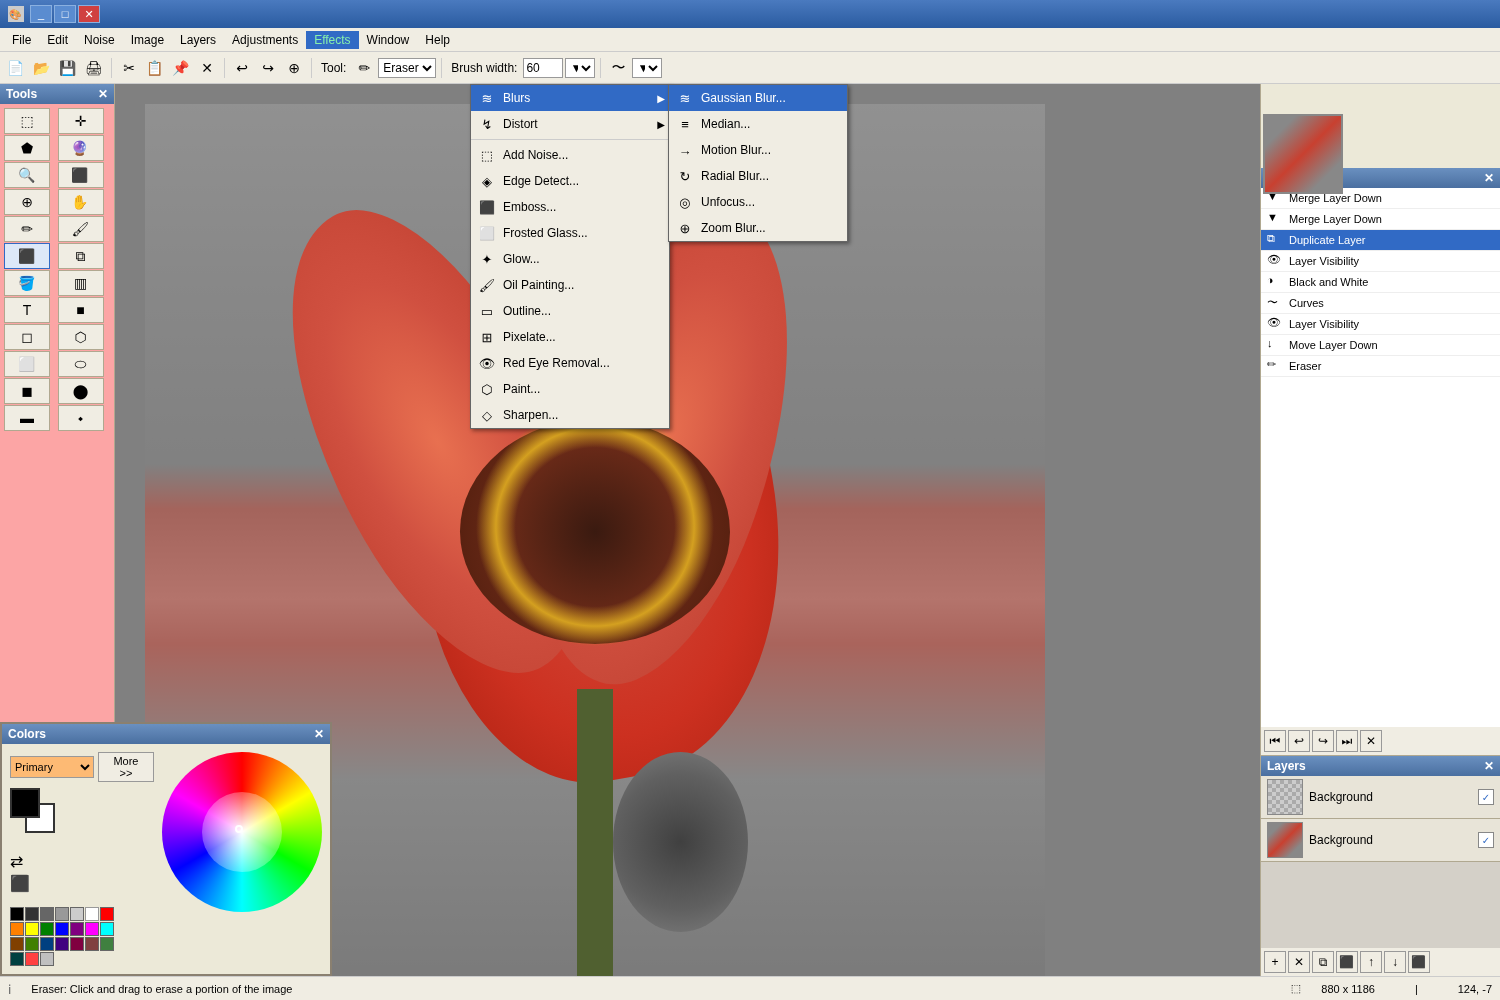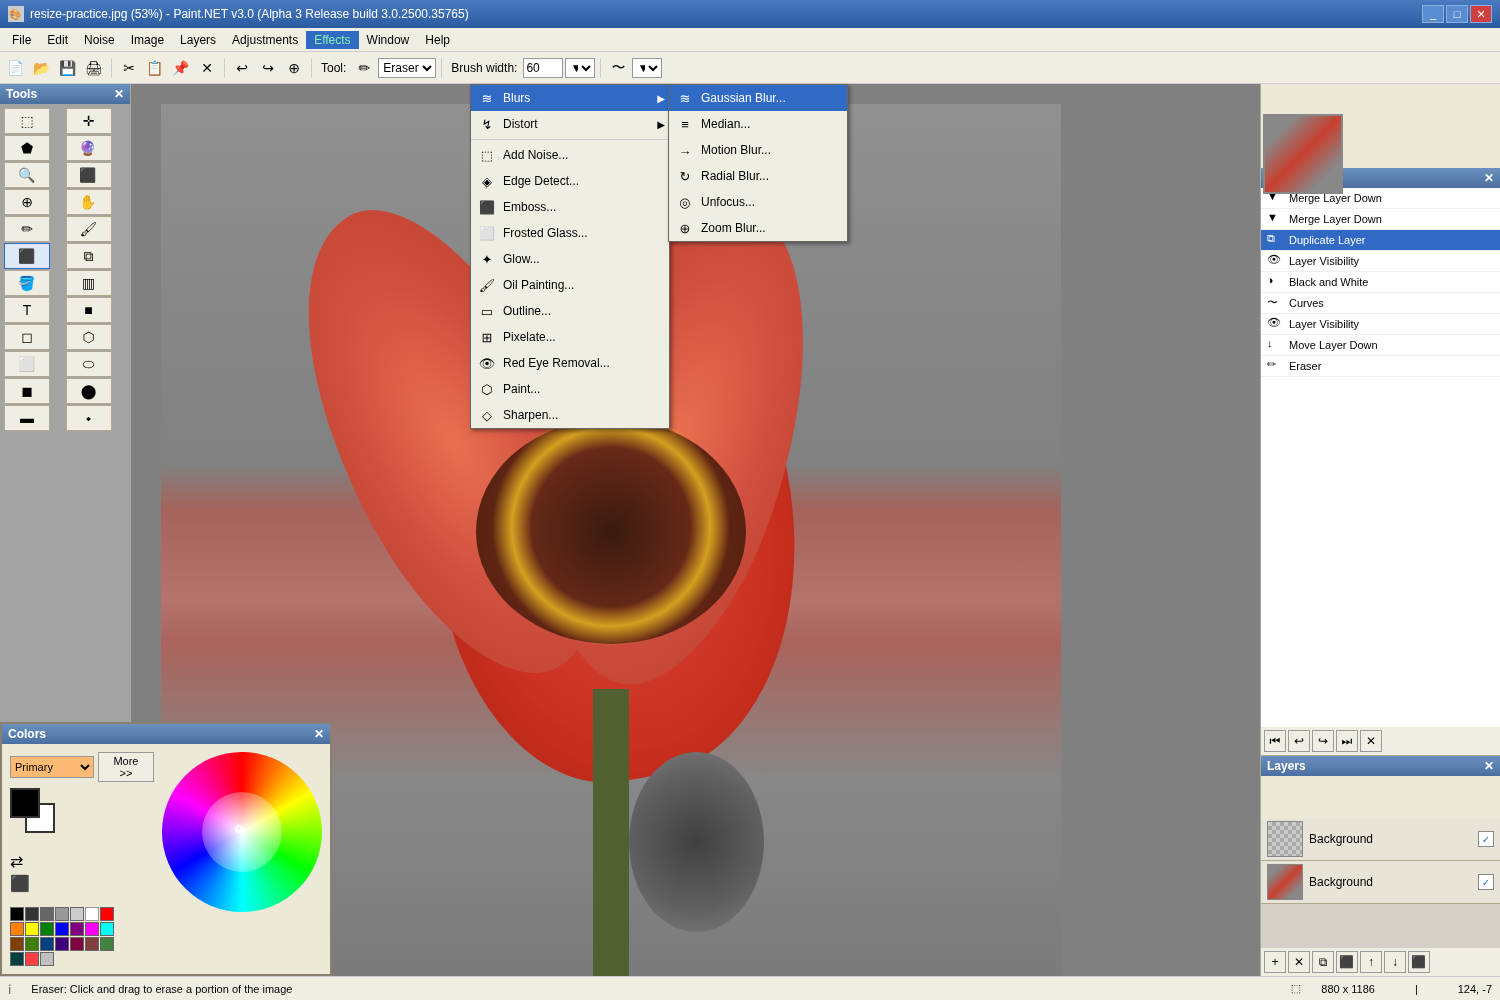--- a/index.html
+++ b/index.html
@@ -94,22 +94,22 @@
     }
 
     
     #main-layout {
       display: flex;
       height: calc(1000px - 28px - 24px - 32px - 24px);
     }
 
     
     #tools-panel {
-      width: 131px;
-      background: #a3a3a3;
+      width: 115px;
+      background: #fca5a5;
       border-right: 1px solid #b0a890;
       display: flex;
       flex-direction: column;
     }
     #tools-header {
       background: linear-gradient(to bottom, #6a90c0, #4a6fa0);
       color: white;
       padding: 3px 6px;
       font-size: 12px;
       font-weight: bold;
@@ -223,21 +223,20 @@
       font-size: 12px;
       font-weight: bold;
       display: flex;
       align-items: center;
       justify-content: space-between;
     }
     #layers-list {
       flex: 1;
       background: #d4d0c8;
       overflow-y: auto;
-      margin-top: 42px;
     }
     .layer-item {
       display: flex;
       align-items: center;
       padding: 3px 6px;
       border-bottom: 1px solid #b0a890;
       gap: 6px;
       background: #e8e4d8;
     }
     .layer-thumb {
@@ -463,21 +462,20 @@
       width: 80px; height: 80px;
       border: 2px solid #888;
       background: linear-gradient(135deg, #888 20%, #c84030 50%, #888 80%);
     }
   </style>
 </head>
 <body>
 
 <div id="title-bar">
   <div class="title-icon">🎨</div>
-  <div class="title-text">resize-practice.jpg (53%) - Paint.NET v3.0 (Alpha 3 Release build 3.0.2500.35765)</div>
   <div class="win-controls">
     <div class="win-btn">_</div>
     <div class="win-btn">□</div>
     <div class="win-btn close">✕</div>
   </div>
 </div>
 
 <div id="menu-bar">
   <div class="menu-item">File</div>
   <div class="menu-item">Edit</div>

